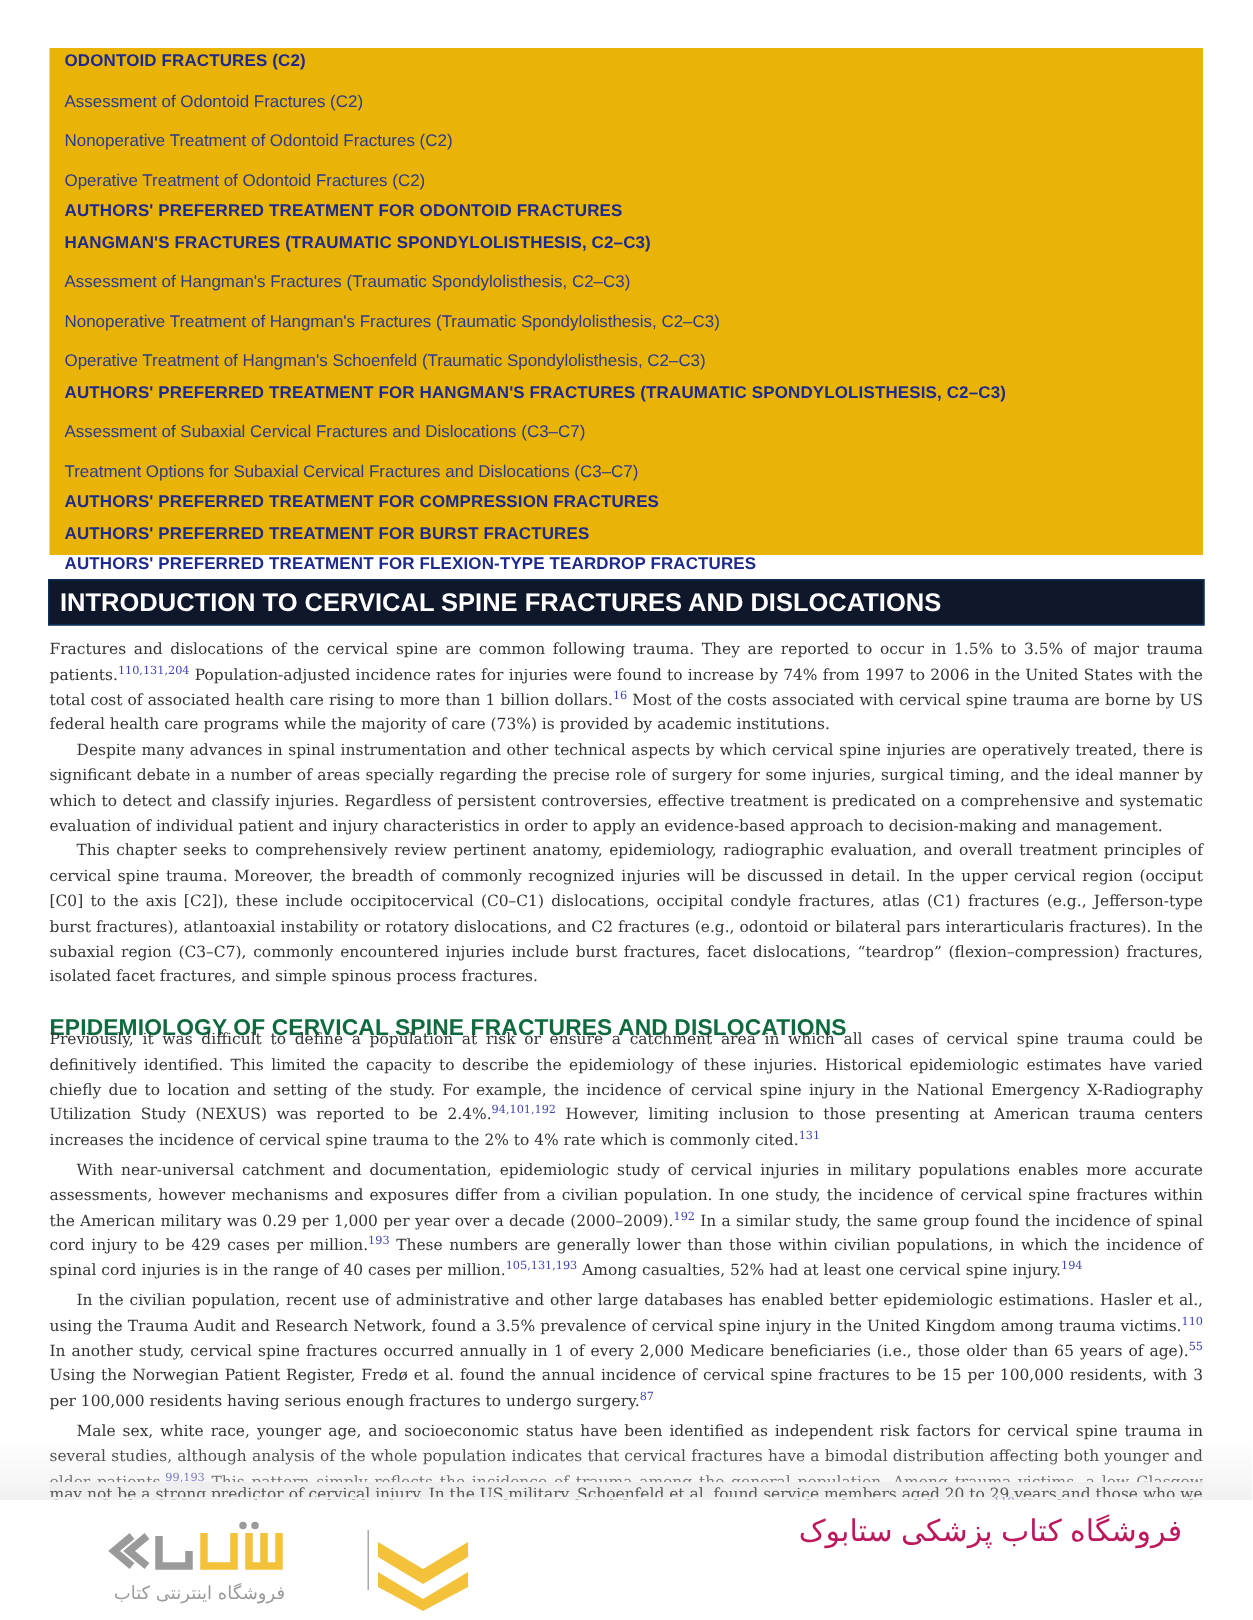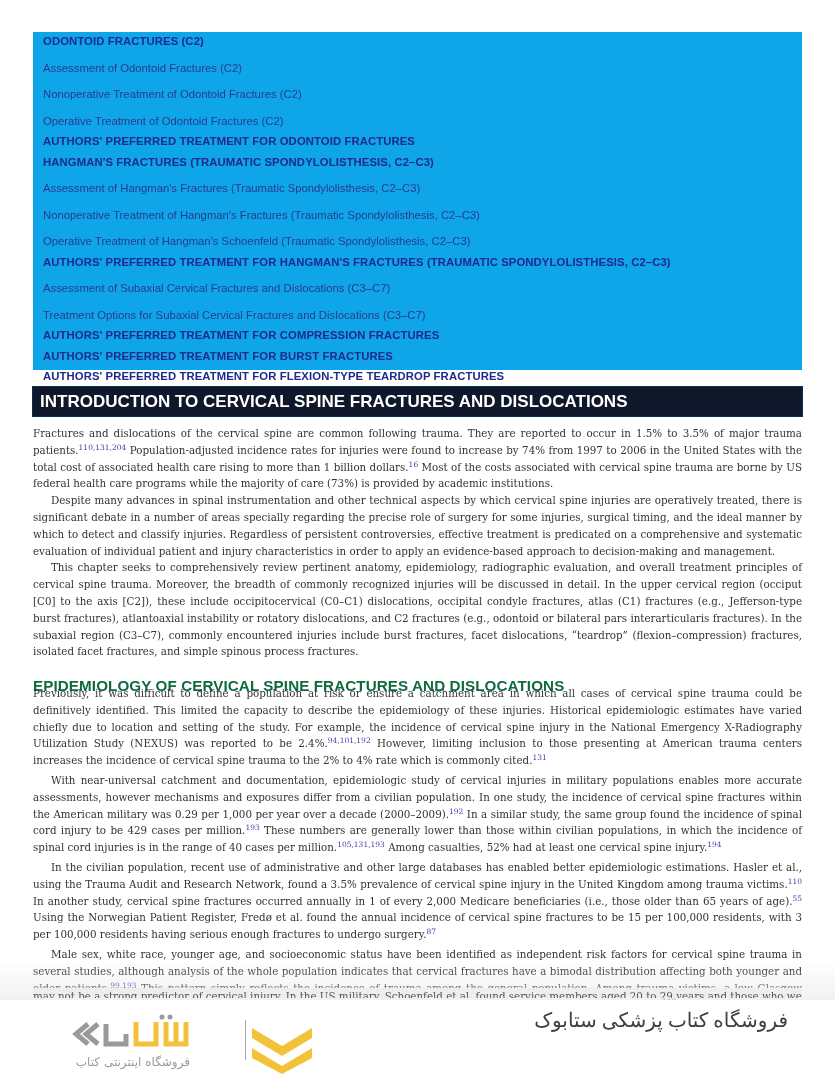--- a/index.html
+++ b/index.html
@@ -1,20 +1,20 @@
 <!DOCTYPE html>
 <html><head>
 <meta charset="utf-8">
 <style>
   html, body { margin: 0; padding: 0; background: #ffffff; }
   body { width: 835px; height: 1080px; position: relative; overflow: hidden; }
 
   .toc {
     position: absolute; left: 33px; top: 32px; width: 769px; height: 338px;
-    background: #0ea5e9;
+    background: #eab308;
     font-family: "Liberation Sans", sans-serif;
     color: #1f2d86;
     box-sizing: border-box;
     padding: 2px 0 0 10px;
   }
   .toc-group { margin-bottom: 6px; }
   .toc-head { font-weight: bold; font-size: 11.3px; line-height: 14.5px; color: #1e2a8c; letter-spacing: 0.1px; }
   .toc-sub { font-size: 11.3px; line-height: 14.5px; color: #2a3a8e; margin-top: 12px; }
 
   .h1-bar {
@@ -53,21 +53,21 @@
     position: absolute; left: 33px; top: 988px; width: 769px; height: 10px; overflow: hidden;
     font-family: "DejaVu Serif", "Liberation Serif", serif; font-size: 10.3px; line-height: 16px; color: #555;
     white-space: nowrap; background: #eee;
   }
 
   .footer { position: absolute; left: 0; top: 1000px; width: 835px; height: 80px; background: #ffffff; }
   .logo { position: absolute; left: 70px; top: 14px; width: 270px; height: 60px; }
   .logo-divider { position: absolute; left: 240px; top: 20px; width: 1px; height: 40px; background: #aaa; }
   .fa-title {
     position: absolute; right: 47px; top: 8px;
-    font-family: Liberation Serif, serif; font-size: 20px; color: #404040; direction: rtl; text-align: center;
+    font-family: Liberation Sans, sans-serif; font-size: 20px; color: #be185d; direction: rtl; text-align: center;
   }
   .site-url {
     position: absolute; left: 432px; top: 48px;
     font-family: Liberation Sans, sans-serif; font-size: 24px; letter-spacing: 6px; color: #111; font-weight: bold; margin-top: 28px;
   }
   .site-url .acc { color: #f3c13a; }
 </style>
 </head>
 <body>
 

